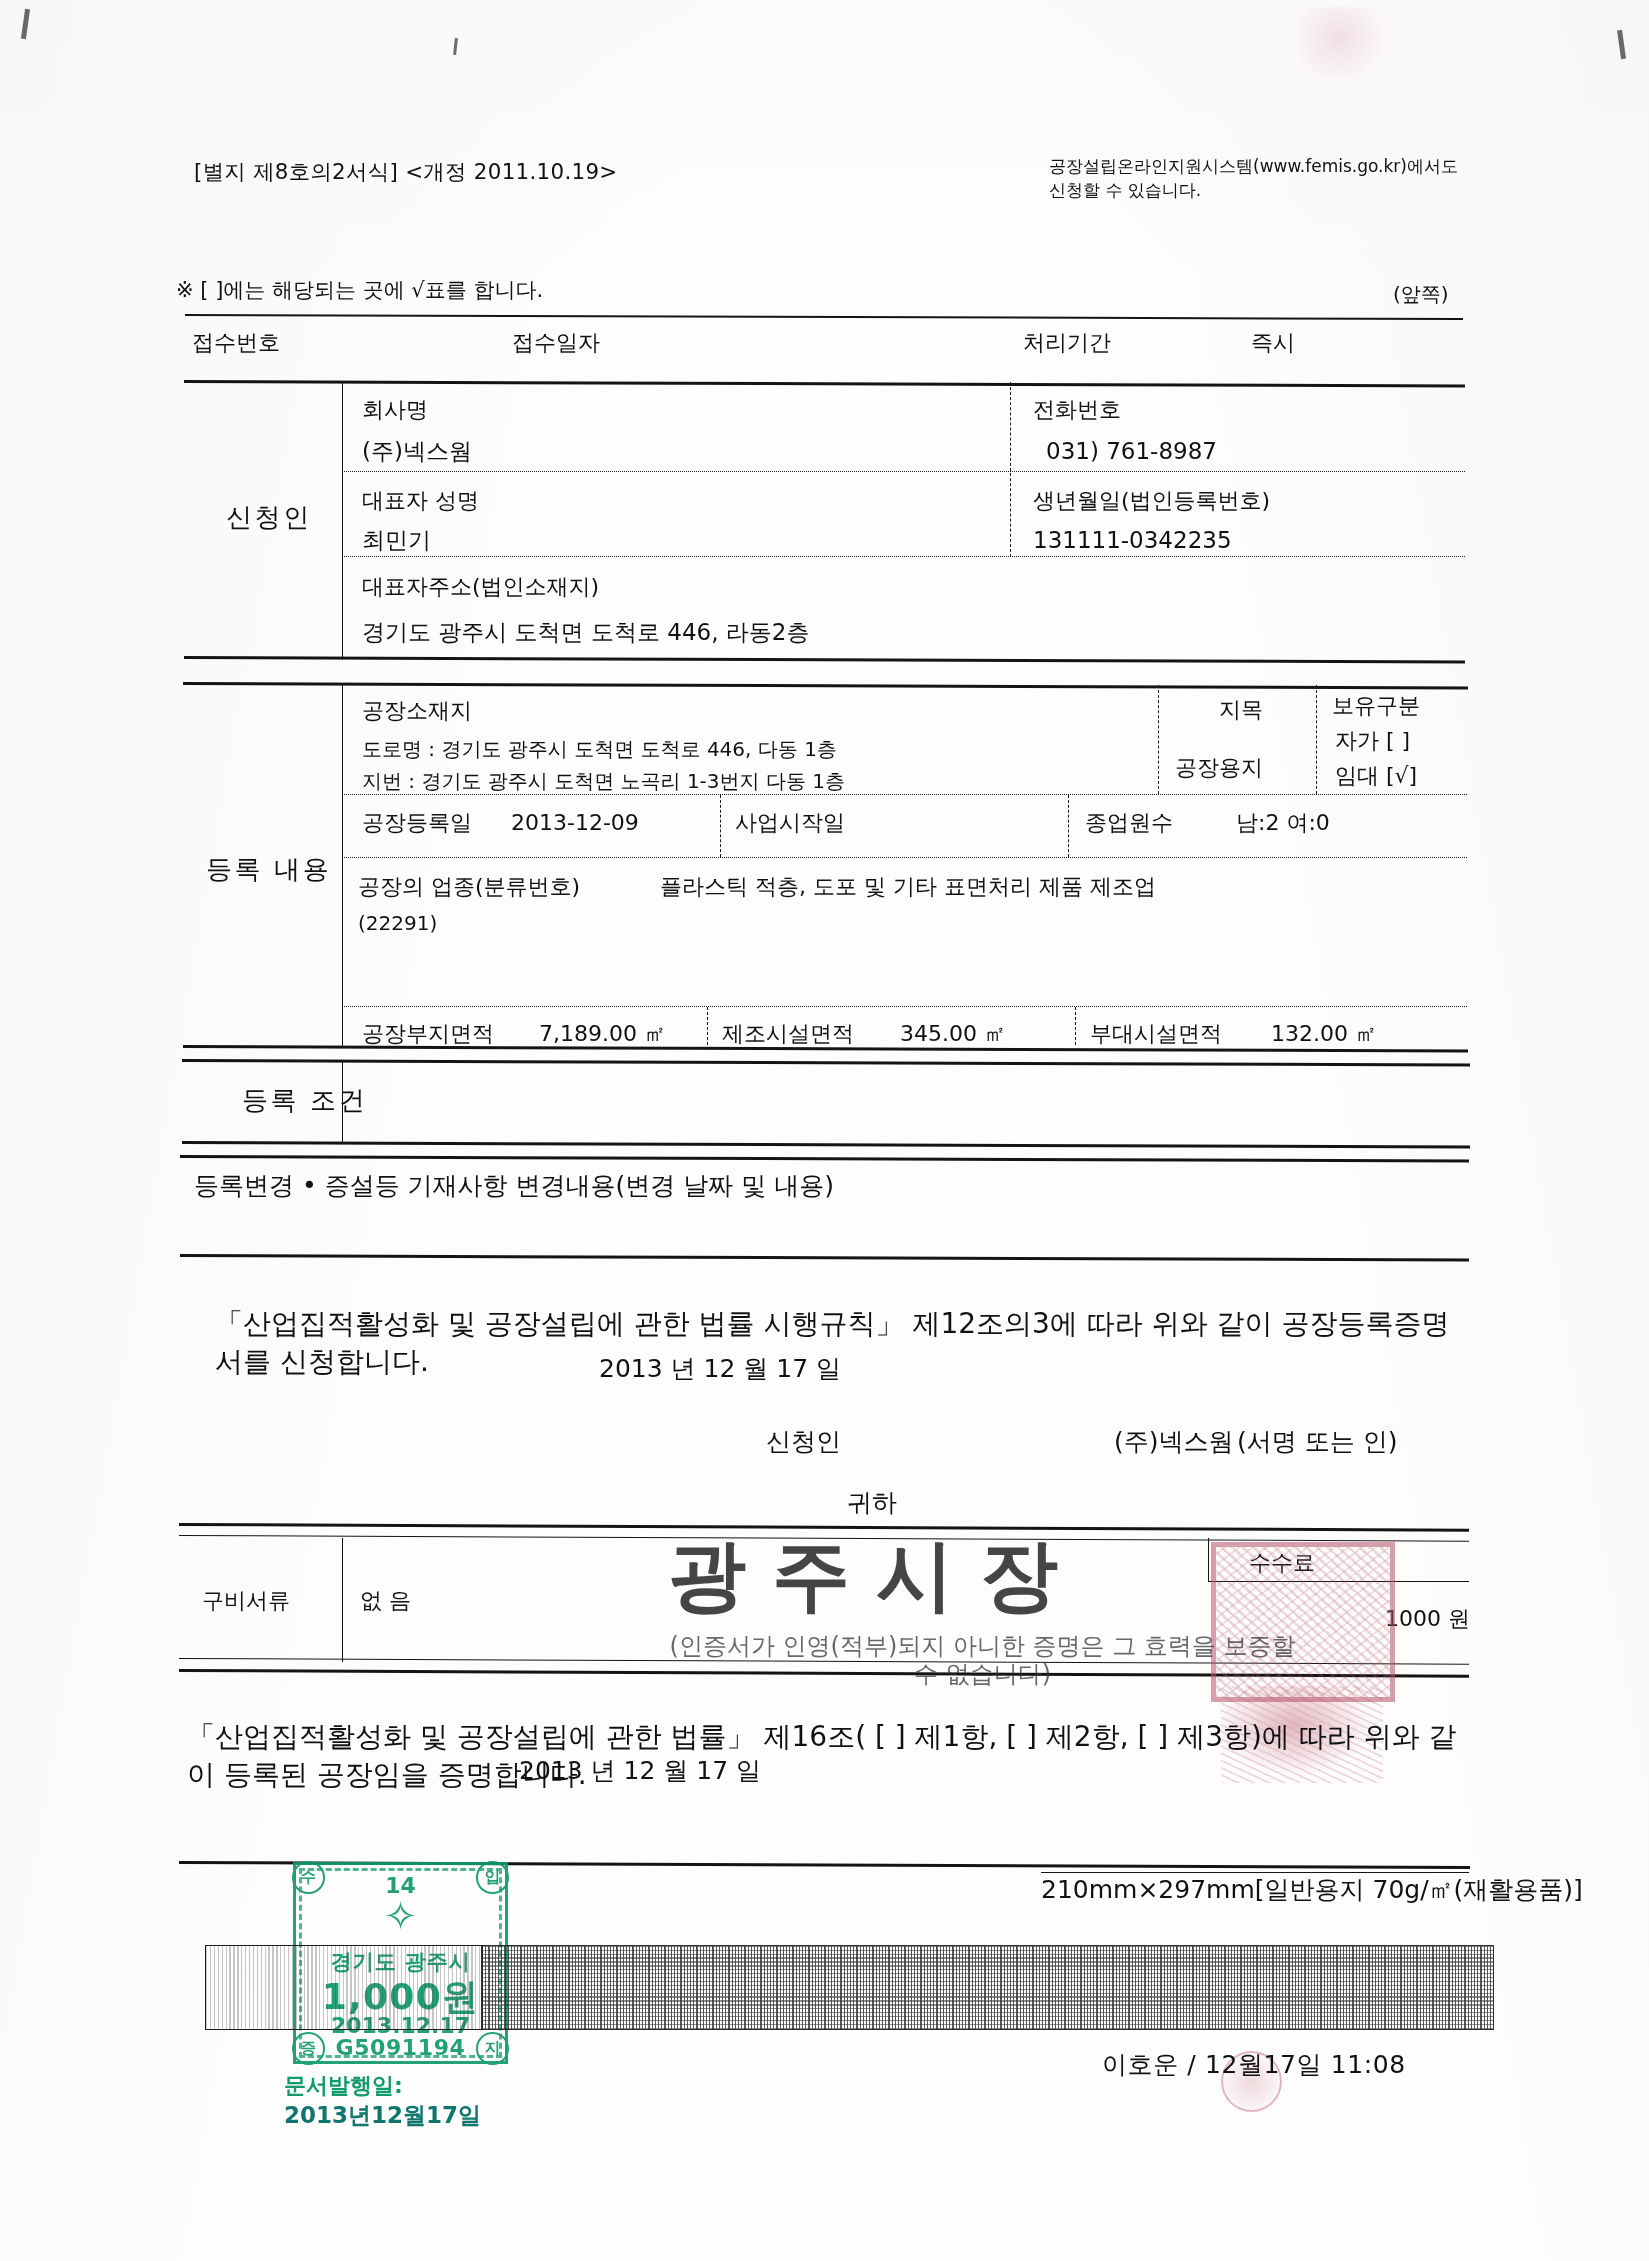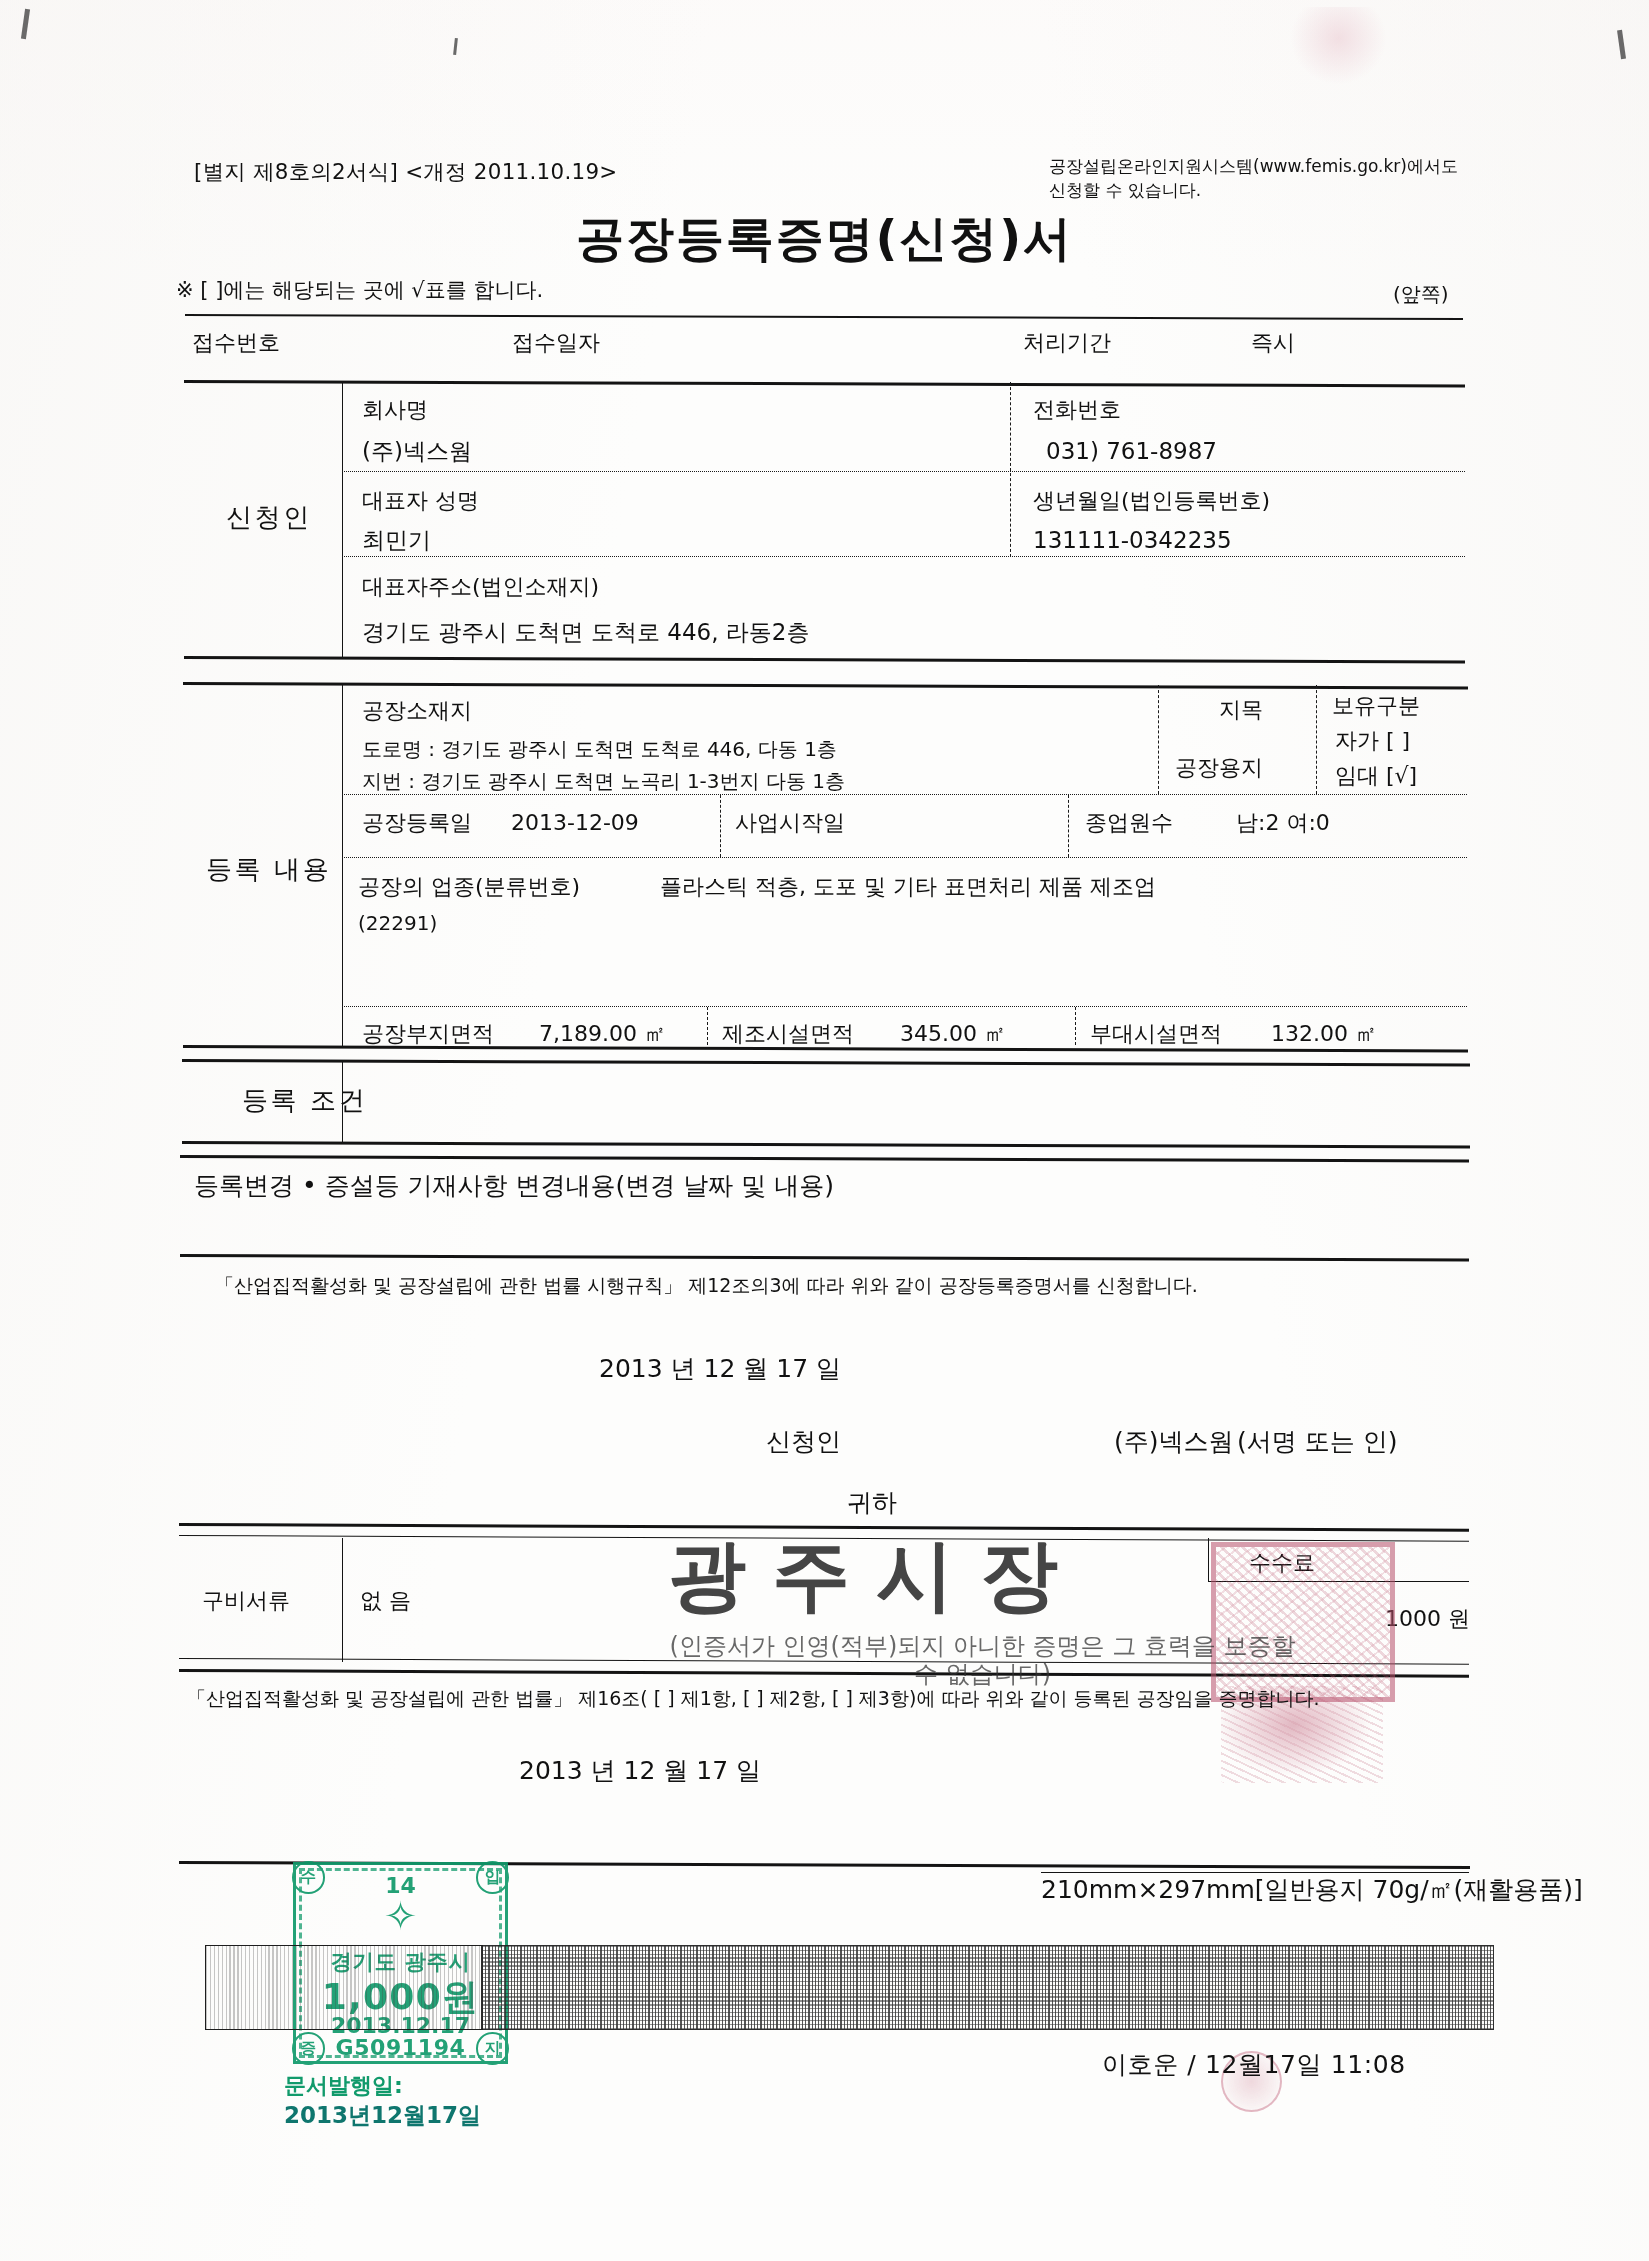--- a/index.html
+++ b/index.html
@@ -96,23 +96,24 @@
   .cell-lbl { font-size: 22px; text-align: center; }
   .cell-val { font-size: 23px; }
 
   
   #lbl-reg-content { left: 206px; top: 856px; font-size: 26px; letter-spacing: 2.6px; }
   #lbl-reg-cond    { left: 206px; top: 1087px; font-size: 26px; letter-spacing: 2.6px; margin-left: 36px; }
 
   
   .para {
     position: absolute;
-    font-size: 19px;
+    font-size: 28px;
     line-height: 1.34;
     white-space: normal;
+    margin-top: 32px;
   }
 
   
   #mayor-stamp {
     left: 668px; top: 1536px;
     font-size: 78px;
     letter-spacing: 26px;
     font-weight: 700;
     color: #2c2c2c;
     opacity: 0.88;
@@ -230,21 +231,20 @@
 <div id="page">
   <div id="paper-tint"></div>
 
   <div class="artifact" id="art-tl"></div>
   <div class="artifact" id="art-tm"></div>
   <div class="artifact" id="art-tr"></div>
   <div id="art-pink" class="abs"></div>
 
   <div class="t kr" id="form-code">[별지 제8호의2서식] &lt;개정 2011.10.19&gt;</div>
   <div class="t kr" id="femis-note">공장설립온라인지원시스템(www.femis.go.kr)에서도 신청할 수 있습니다.</div>
-  <div class="t kr" id="doc-title">공장등록증명(신청)서</div>
   <div class="t kr" id="check-note">※ [ ]에는 해당되는 곳에 √표를 합니다.</div>
   <div class="t kr" id="page-side">(앞쪽)</div>
 
   <div class="rule rule-med" style="left:185px; top:314px; width:1278px; transform: rotate(0.18deg);"></div>
   <div class="t kr" id="rcpt-no">접수번호</div>
   <div class="t kr" id="rcpt-date">접수일자</div>
   <div class="t kr" id="proc-lbl">처리기간</div>
   <div class="t kr" id="proc-val">즉시</div>
 
   <div class="rule rule-thick" style="left:184px; top:380px; width:1281px; transform: rotate(0.2deg);"></div>

